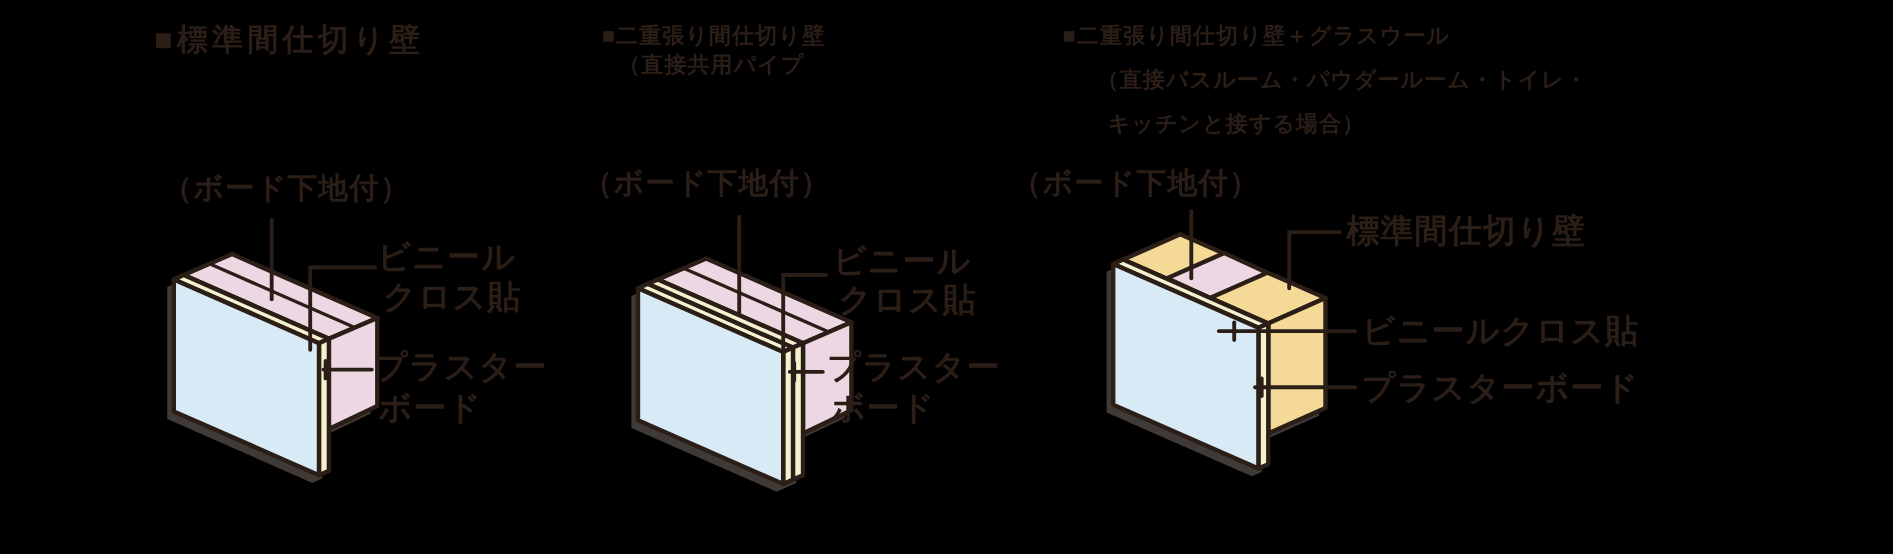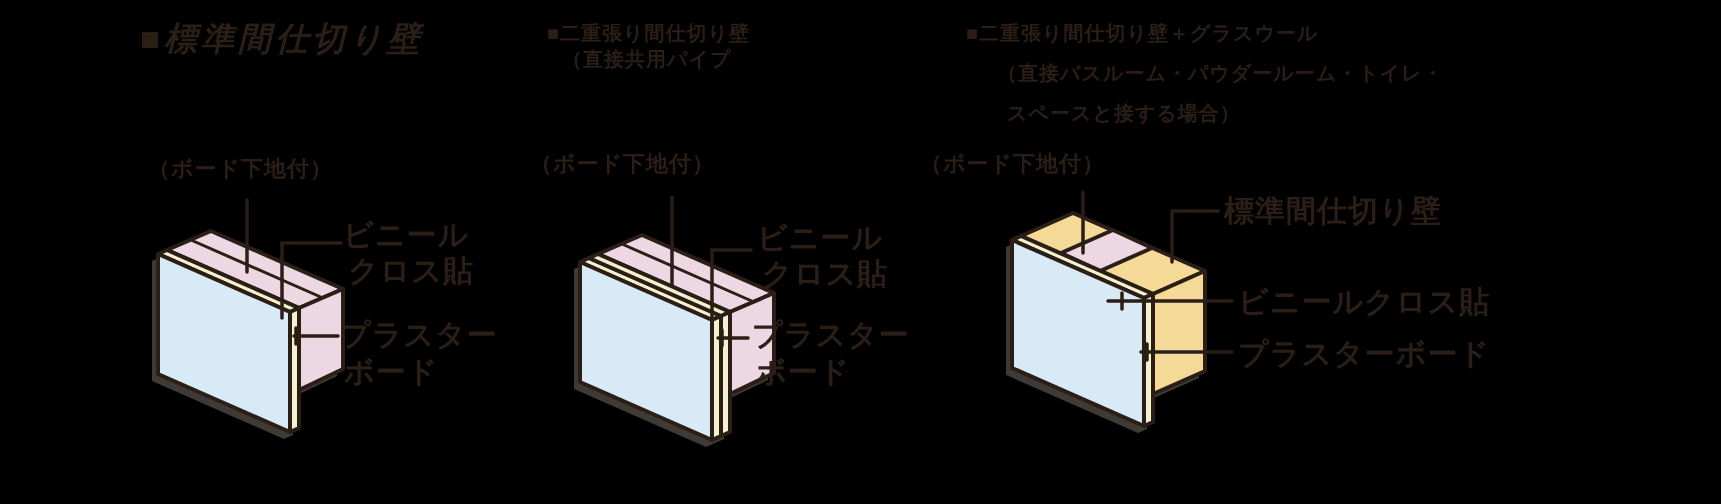--- a/index.html
+++ b/index.html
@@ -11,23 +11,23 @@
   }
   .canvas{position:absolute;left:0;top:0;width:1721px;height:504px;}
   .txt{
     position:absolute;
     color:#2b1e17;
     font-weight:bold;
     white-space:nowrap;
     line-height:1.1;
     letter-spacing:2px;
   }
-  .title-l{font-size:33px;letter-spacing:4px;font-style:italic;}
+  .title-l{font-size:28px;letter-spacing:4px;}
   .title-m,.title-r{font-size:20px;letter-spacing:1px;font-family:Liberation Serif, serif;}
-  .note{font-size:22px;letter-spacing:1px;}
+  .note{font-size:27px;letter-spacing:1px;}
   .lbl{font-size:30px;letter-spacing:1px;}
   svg{position:absolute;left:0;top:0;}
   .shadow{fill:#3f3a36;stroke:none;}
   .face{stroke:#2b1e17;stroke-width:4;stroke-linejoin:round;}
   .blue{fill:#d8eaf6;}
   .cream{fill:#f4f1cf;}
   .pink{fill:#ecd7e2;}
   .yellow{fill:#f4da96;}
   .leader{stroke:#2b1e17;stroke-width:3.5;fill:none;stroke-linecap:round;}
   .inner{stroke:#2b1e17;stroke-width:3;fill:none;}
@@ -96,19 +96,19 @@
   <div class="txt title-m" style="left:547px;top:22px">■二重張り間仕切り壁</div>
   <div class="txt title-m" style="left:562px;top:48px">（直接共用パイプ</div>
   <div class="txt note" style="left:530px;top:152px">（ボード下地付）</div>
   <div class="txt lbl" style="left:757px;top:221px">ビニール</div>
   <div class="txt lbl" style="left:762px;top:257px">クロス貼</div>
   <div class="txt lbl" style="left:752px;top:318px">プラスター</div>
   <div class="txt lbl" style="left:756px;top:355px">ボード</div>
 
   <div class="txt title-r" style="left:966px;top:22px">■二重張り間仕切り壁＋グラスウール</div>
   <div class="txt title-r" style="left:997px;top:62px">（直接バスルーム・パウダールーム・トイレ・</div>
-  <div class="txt title-r" style="left:1007px;top:102px">スペースと接する場合）</div>
+  <div class="txt title-r" style="left:1007px;top:102px">キッチンと接する場合）</div>
   <div class="txt note" style="left:920px;top:152px">（ボード下地付）</div>
   <div class="txt lbl" style="left:1224px;top:194px">標準間仕切り壁</div>
   <div class="txt lbl" style="left:1238px;top:285px">ビニールクロス貼</div>
   <div class="txt lbl" style="left:1238px;top:337px">プラスターボード</div>
 
 </div>
 
 </body></html>

